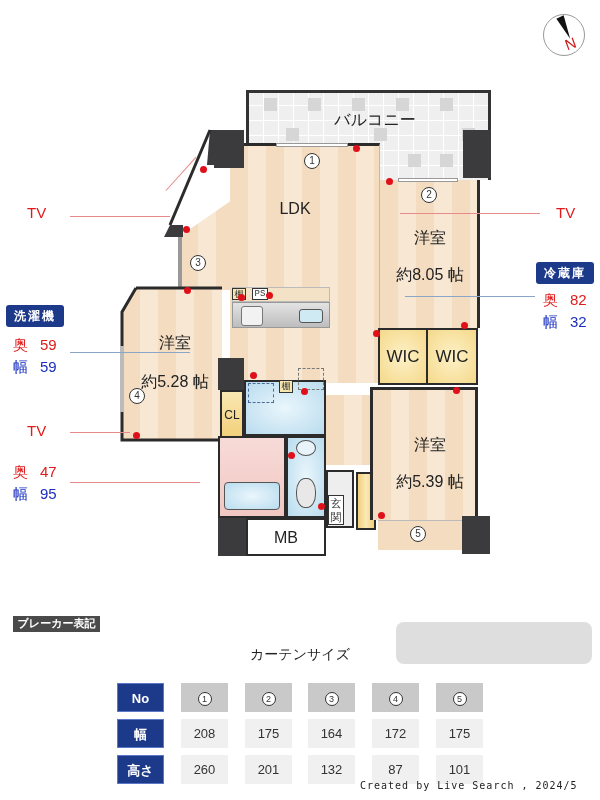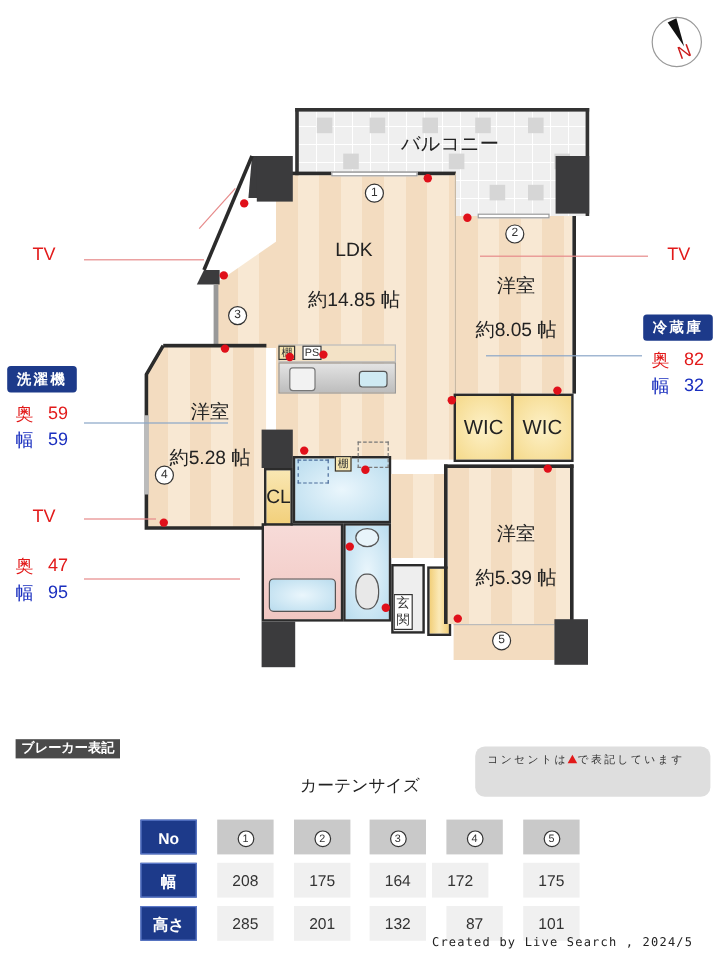--- a/index.html
+++ b/index.html
@@ -20,21 +20,21 @@
     border: 3px solid #333; border-bottom: none; }
   .balcony-tile { position: absolute; width: 13px; height: 13px; background: #d6d6d6; }
   .wall { background: #3b3b3d; }
 
   .room-label { position: absolute; font-family: "Liberation Sans", sans-serif; color: #222; font-size: 16px; text-align: center; white-space: nowrap; }
   .num-circle { position: absolute; width: 16px; height: 16px; border: 1px solid #333; border-radius: 50%; background: #fff; font-size: 10px; line-height: 14px; text-align: center; color: #333; font-family: "Liberation Sans", sans-serif; }
   .dot { position: absolute; width: 7px; height: 7px; border-radius: 50%; background: #e0101a; }
   .window { position: absolute; background: #fff; border: 1px solid #999; }
 
   .wic { position: absolute; background: radial-gradient(ellipse at center, #fdf1c8 0%, #f5d98a 100%); border: 2px solid #2b2b2b; font-family: "Liberation Sans", sans-serif; font-size: 17px; color: #222; display: flex; align-items: center; justify-content: center; }
-  .cl { position: absolute; background: linear-gradient(#f9e7b3, #f2cf79); border: 2px solid #2b2b2b; font-family: "Liberation Sans", sans-serif; font-size: 16px; display: flex; align-items: center; justify-content: center; color: #222; }
+  .cl { position: absolute; background: linear-gradient(#f9e7b3, #f2cf79); border: 2px solid #2b2b2b; font-family: "Liberation Sans", sans-serif; font-size: 12px; display: flex; align-items: center; justify-content: center; color: #222; }
   .bath-blue { background: radial-gradient(ellipse at center, #eaf6fc 0%, #b9dcee 100%); }
   .small-box { position: absolute; border: 1px solid #333; background: #fff; font-size: 9px; line-height: 11px; text-align: center; font-family: "Liberation Sans", sans-serif; color: #333; }
 
   .leader { position: absolute; height: 1px; }
   .leader.red { background: #e78a8a; }
   .leader.blue { background: #8aa6c7; }
 
   .side-text { position: absolute; font-family: "Liberation Sans", sans-serif; font-size: 15px; }
   .tv { color: #e21a1a; text-align: center; }
   .depth { color: #e21a1a; }
@@ -88,25 +88,24 @@
     <polygon points="100,5 140,5 140,40 97,40" fill="#3b3b3d"></polygon>
     <line x1="100" y1="5" x2="60" y2="100" stroke="#2b2b2b" stroke-width="3"></line>
     <polygon points="60,100 73,100 73,112 54,112" fill="#3b3b3d"></polygon>
     <line x1="70" y1="112" x2="70" y2="165" stroke="#999" stroke-width="4"></line>
   </svg>
   <div class="abs wall" style="left:214px;top:130px;width:30px;height:38px;"></div>
   <div class="window" style="left:276px;top:143px;width:72px;height:4px;"></div>
   <div class="num-circle" style="left:304px;top:153px;">1</div>
   <div class="num-circle" style="left:190px;top:255px;">3</div>
   <div class="room-label" style="left:255px;top:200px;width:80px;">LDK</div>
-  <div class="room-label" style="left:240px;top:240px;width:110px;">約14.85 帖</div>
 
   <div class="abs" style="left:232px;top:287px;width:98px;height:15px;background:#f3e2c6;border:1px solid #bbb;"></div>
   <div class="small-box" style="left:232px;top:288px;width:14px;height:12px;background:#f7e6b0;">棚</div>
-  <div class="small-box" style="left:252px;top:288px;width:16px;height:12px;">PS</div>
+  <div class="small-box" style="left:252px;top:288px;width:16px;height:12px;font-family:Liberation Mono, monospace;">PS</div>
   <div class="abs" style="left:232px;top:302px;width:98px;height:26px;background:linear-gradient(#e3e3e3,#bdbdbd);border:1px solid #999;">
     <div class="abs" style="left:8px;top:3px;width:22px;height:20px;border:1px solid #777;border-radius:3px;background:#f2f2f2;"></div>
     <div class="abs" style="left:66px;top:6px;width:24px;height:14px;border:1px solid #555;border-radius:3px;background:#cfeaf3;"></div>
   </div>
 
   <div class="abs wood" style="left:380px;top:180px;width:100px;height:148px;border-right:3px solid #2b2b2b;"></div>
   <div class="abs wall" style="left:463px;top:130px;width:28px;height:48px;"></div>
   <div class="window" style="left:398px;top:178px;width:60px;height:4px;"></div>
   <div class="num-circle" style="left:421px;top:187px;">2</div>
   <div class="room-label" style="left:400px;top:228px;width:60px;">洋室</div>
@@ -142,20 +141,23 @@
     <div class="abs" style="left:8px;top:40px;width:20px;height:30px;border:1px solid #555;border-radius:45%;background:#e8e8e8;"></div>
   </div>
 
   <div class="abs wood" style="left:326px;top:395px;width:44px;height:70px;"></div>
 
   <div class="abs" style="left:326px;top:470px;width:28px;height:58px;background:#eee;border:2px solid #2b2b2b;"></div>
   <div class="small-box" style="left:328px;top:495px;width:16px;height:30px;font-size:11px;line-height:14px;white-space:normal;word-break:break-all;">玄関</div>
   <div class="abs" style="left:356px;top:472px;width:20px;height:58px;background:linear-gradient(90deg,#f2cf79,#fbe9b7,#f2cf79);border:2px solid #2b2b2b;"></div>
 
   <div class="abs wall" style="left:218px;top:518px;width:28px;height:38px;"></div>
+  <div class="abs" style="left:246px;top:518px;width:80px;height:38px;border:2px solid #2b2b2b;background:#fff;">
+    <span class="room-label" style="left:0;top:9px;width:76px;">MB</span>
+  </div>
 
   <div class="abs wood" style="left:370px;top:387px;width:108px;height:133px;border:3px solid #2b2b2b;border-bottom:none;"></div>
   <div class="abs" style="left:378px;top:520px;width:84px;height:30px;background:#f3dcc0;border-top:1px solid #bbb;"></div>
   <div class="abs wall" style="left:462px;top:516px;width:28px;height:38px;"></div>
   <div class="num-circle" style="left:410px;top:526px;">5</div>
   <div class="room-label" style="left:400px;top:435px;width:60px;">洋室</div>
   <div class="room-label" style="left:385px;top:472px;width:90px;">約5.39 帖</div>
 
   <div class="dot" style="left:353px;top:145px"></div>
   <div class="dot" style="left:200px;top:166px"></div>
@@ -203,42 +205,41 @@
 <div class="side-text depth" style="left:40px;top:463px;">47</div>
 <div class="side-text width" style="left:13px;top:485px;">幅</div>
 <div class="side-text width" style="left:40px;top:485px;">95</div>
 <div class="leader red" style="left:70px;top:482px;width:130px;"></div>
 
 <div class="abs breaker">
   <div class="breaker-head">ブレーカー表記</div>
 </div>
 
 <div class="abs note">
-  <div><span>コンセントは</span><span class="tri"></span><span>で表記しています</span></div>
 </div>
 
 <div class="abs curtain-title">カーテンサイズ</div>
 
 <div class="abs grid">
   <div class="cell hdr" style="left:0;top:0;">No</div>
   <div class="cell hdr" style="left:0;top:36px;">幅</div>
   <div class="cell hdr" style="left:0;top:72px;text-align:center;">高さ</div>
 
   <div class="cell no" style="left:64px;top:0;"><span class="circ">1</span></div>
   <div class="cell no" style="left:128px;top:0;"><span class="circ">2</span></div>
   <div class="cell no" style="left:191px;top:0;"><span class="circ">3</span></div>
   <div class="cell no" style="left:255px;top:0;"><span class="circ">4</span></div>
   <div class="cell no" style="left:319px;top:0;"><span class="circ">5</span></div>
 
   <div class="cell val" style="left:64px;top:36px;">208</div>
   <div class="cell val" style="left:128px;top:36px;">175</div>
   <div class="cell val" style="left:191px;top:36px;">164</div>
-  <div class="cell val" style="left:243px;top:36px;">172</div>
+  <div class="cell val" style="left:255px;top:36px;">172</div>
   <div class="cell val" style="left:319px;top:36px;">175</div>
 
-  <div class="cell val" style="left:64px;top:72px;">285</div>
+  <div class="cell val" style="left:64px;top:72px;">260</div>
   <div class="cell val" style="left:128px;top:72px;">201</div>
   <div class="cell val" style="left:191px;top:72px;">132</div>
   <div class="cell val" style="left:255px;top:72px;">87</div>
   <div class="cell val" style="left:319px;top:72px;">101</div>
 </div>
 
 <div class="abs credit">Created by Live Search , 2024/5</div>
 
 </body></html>

